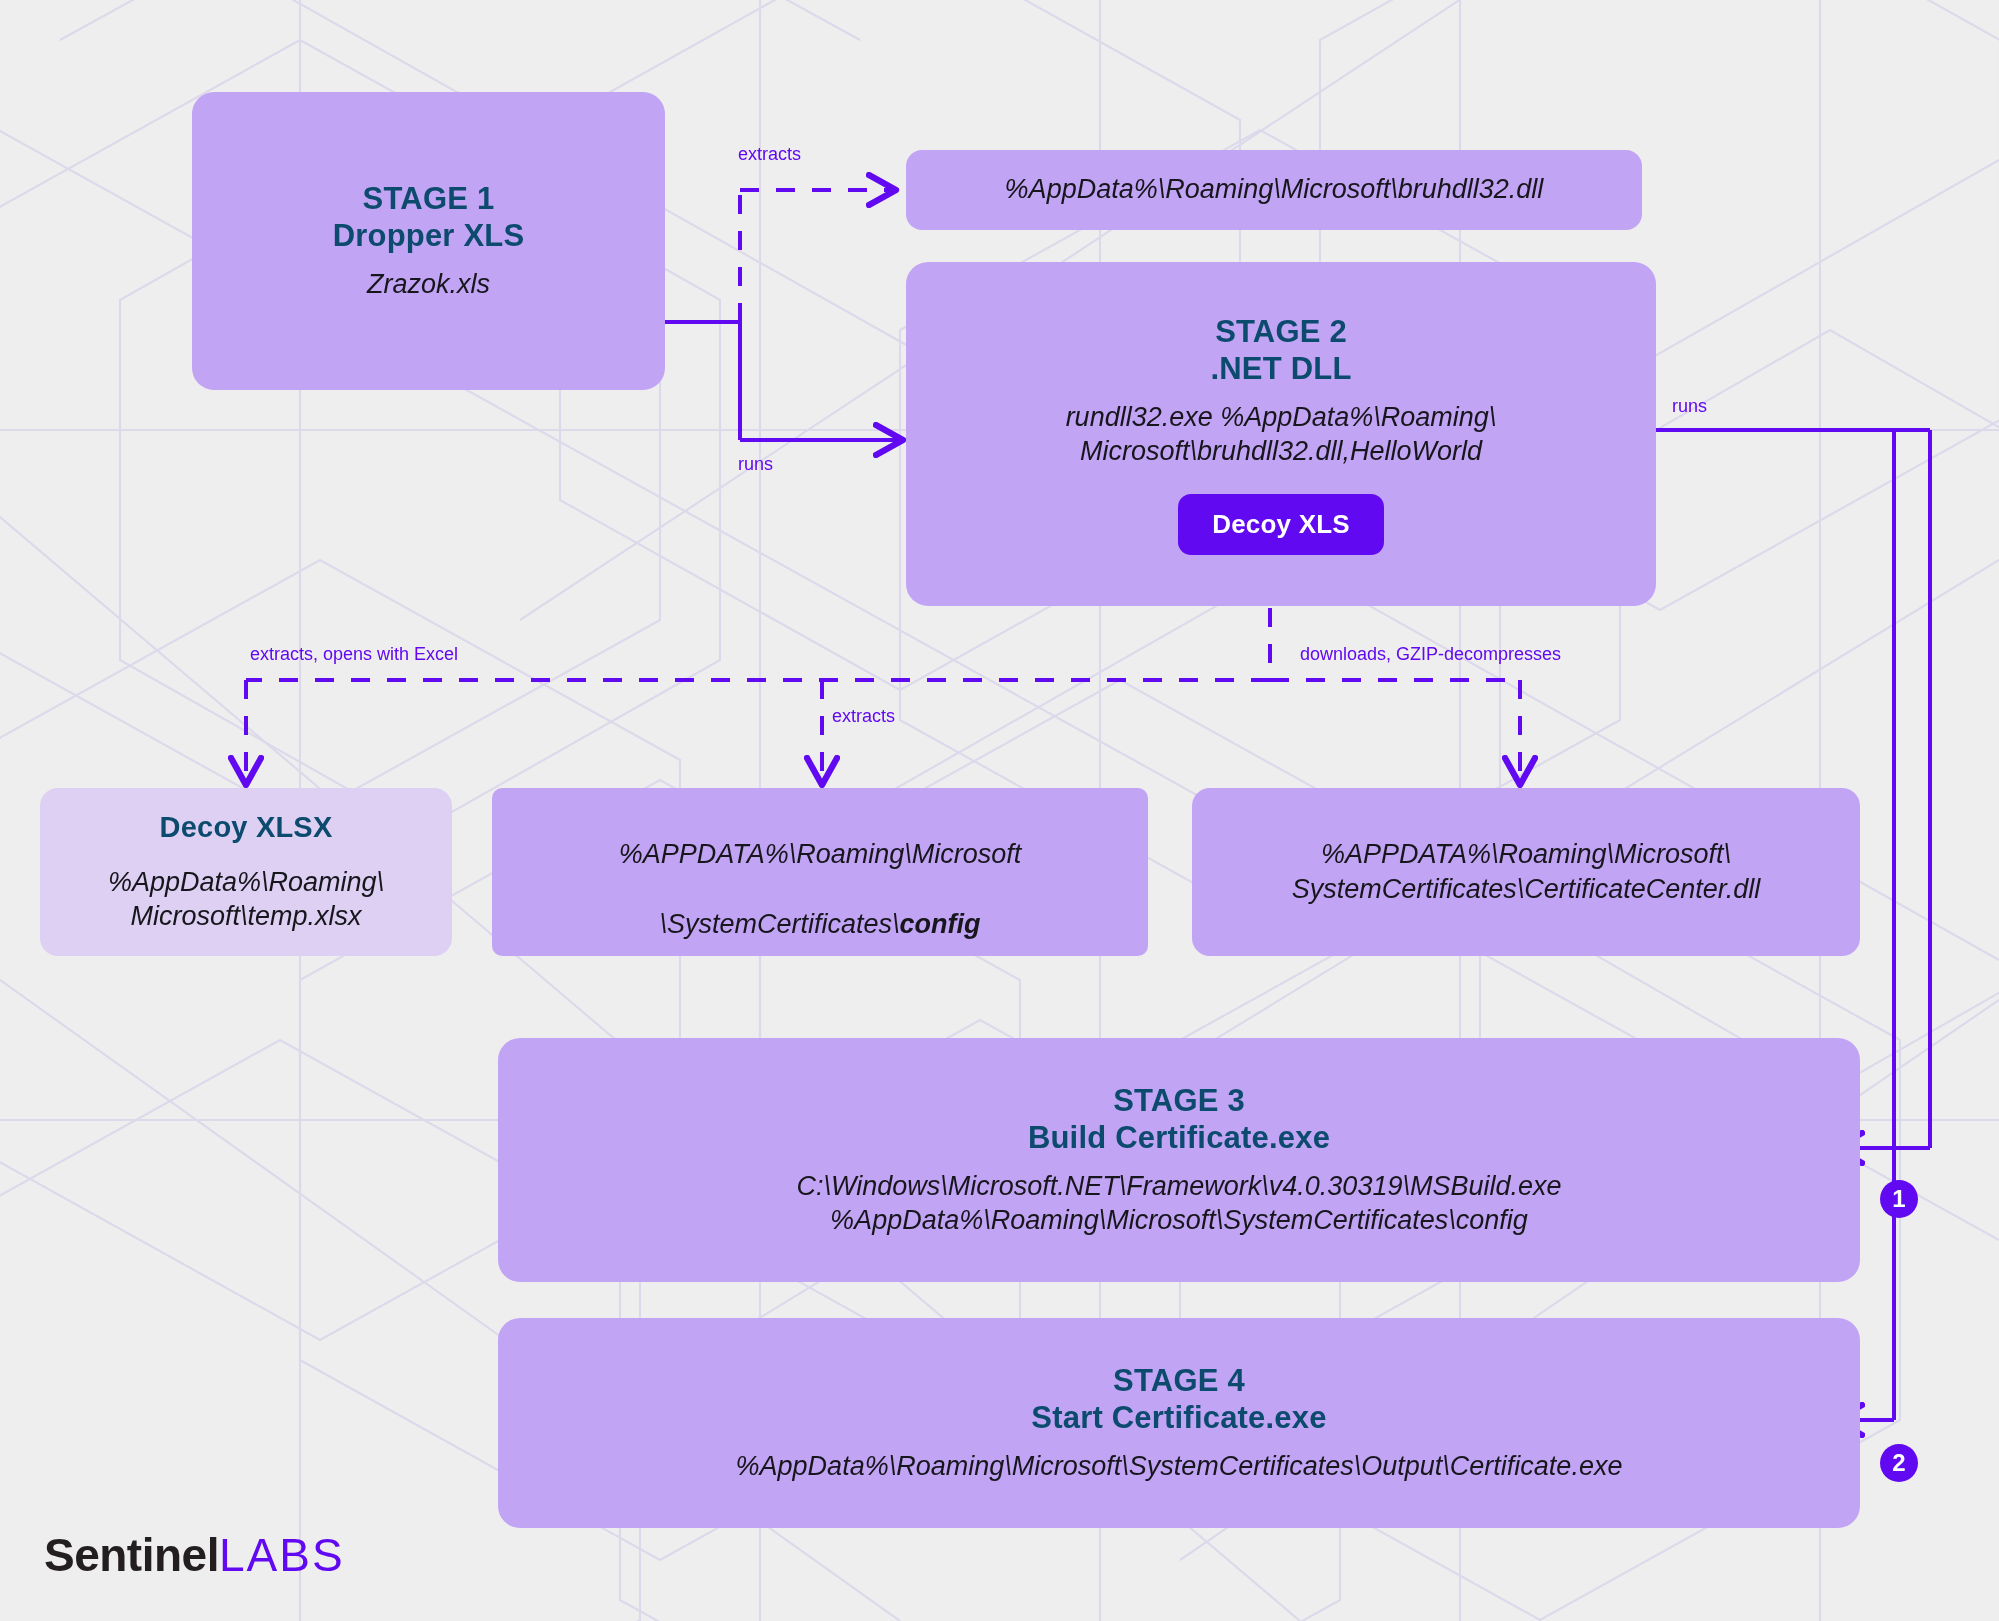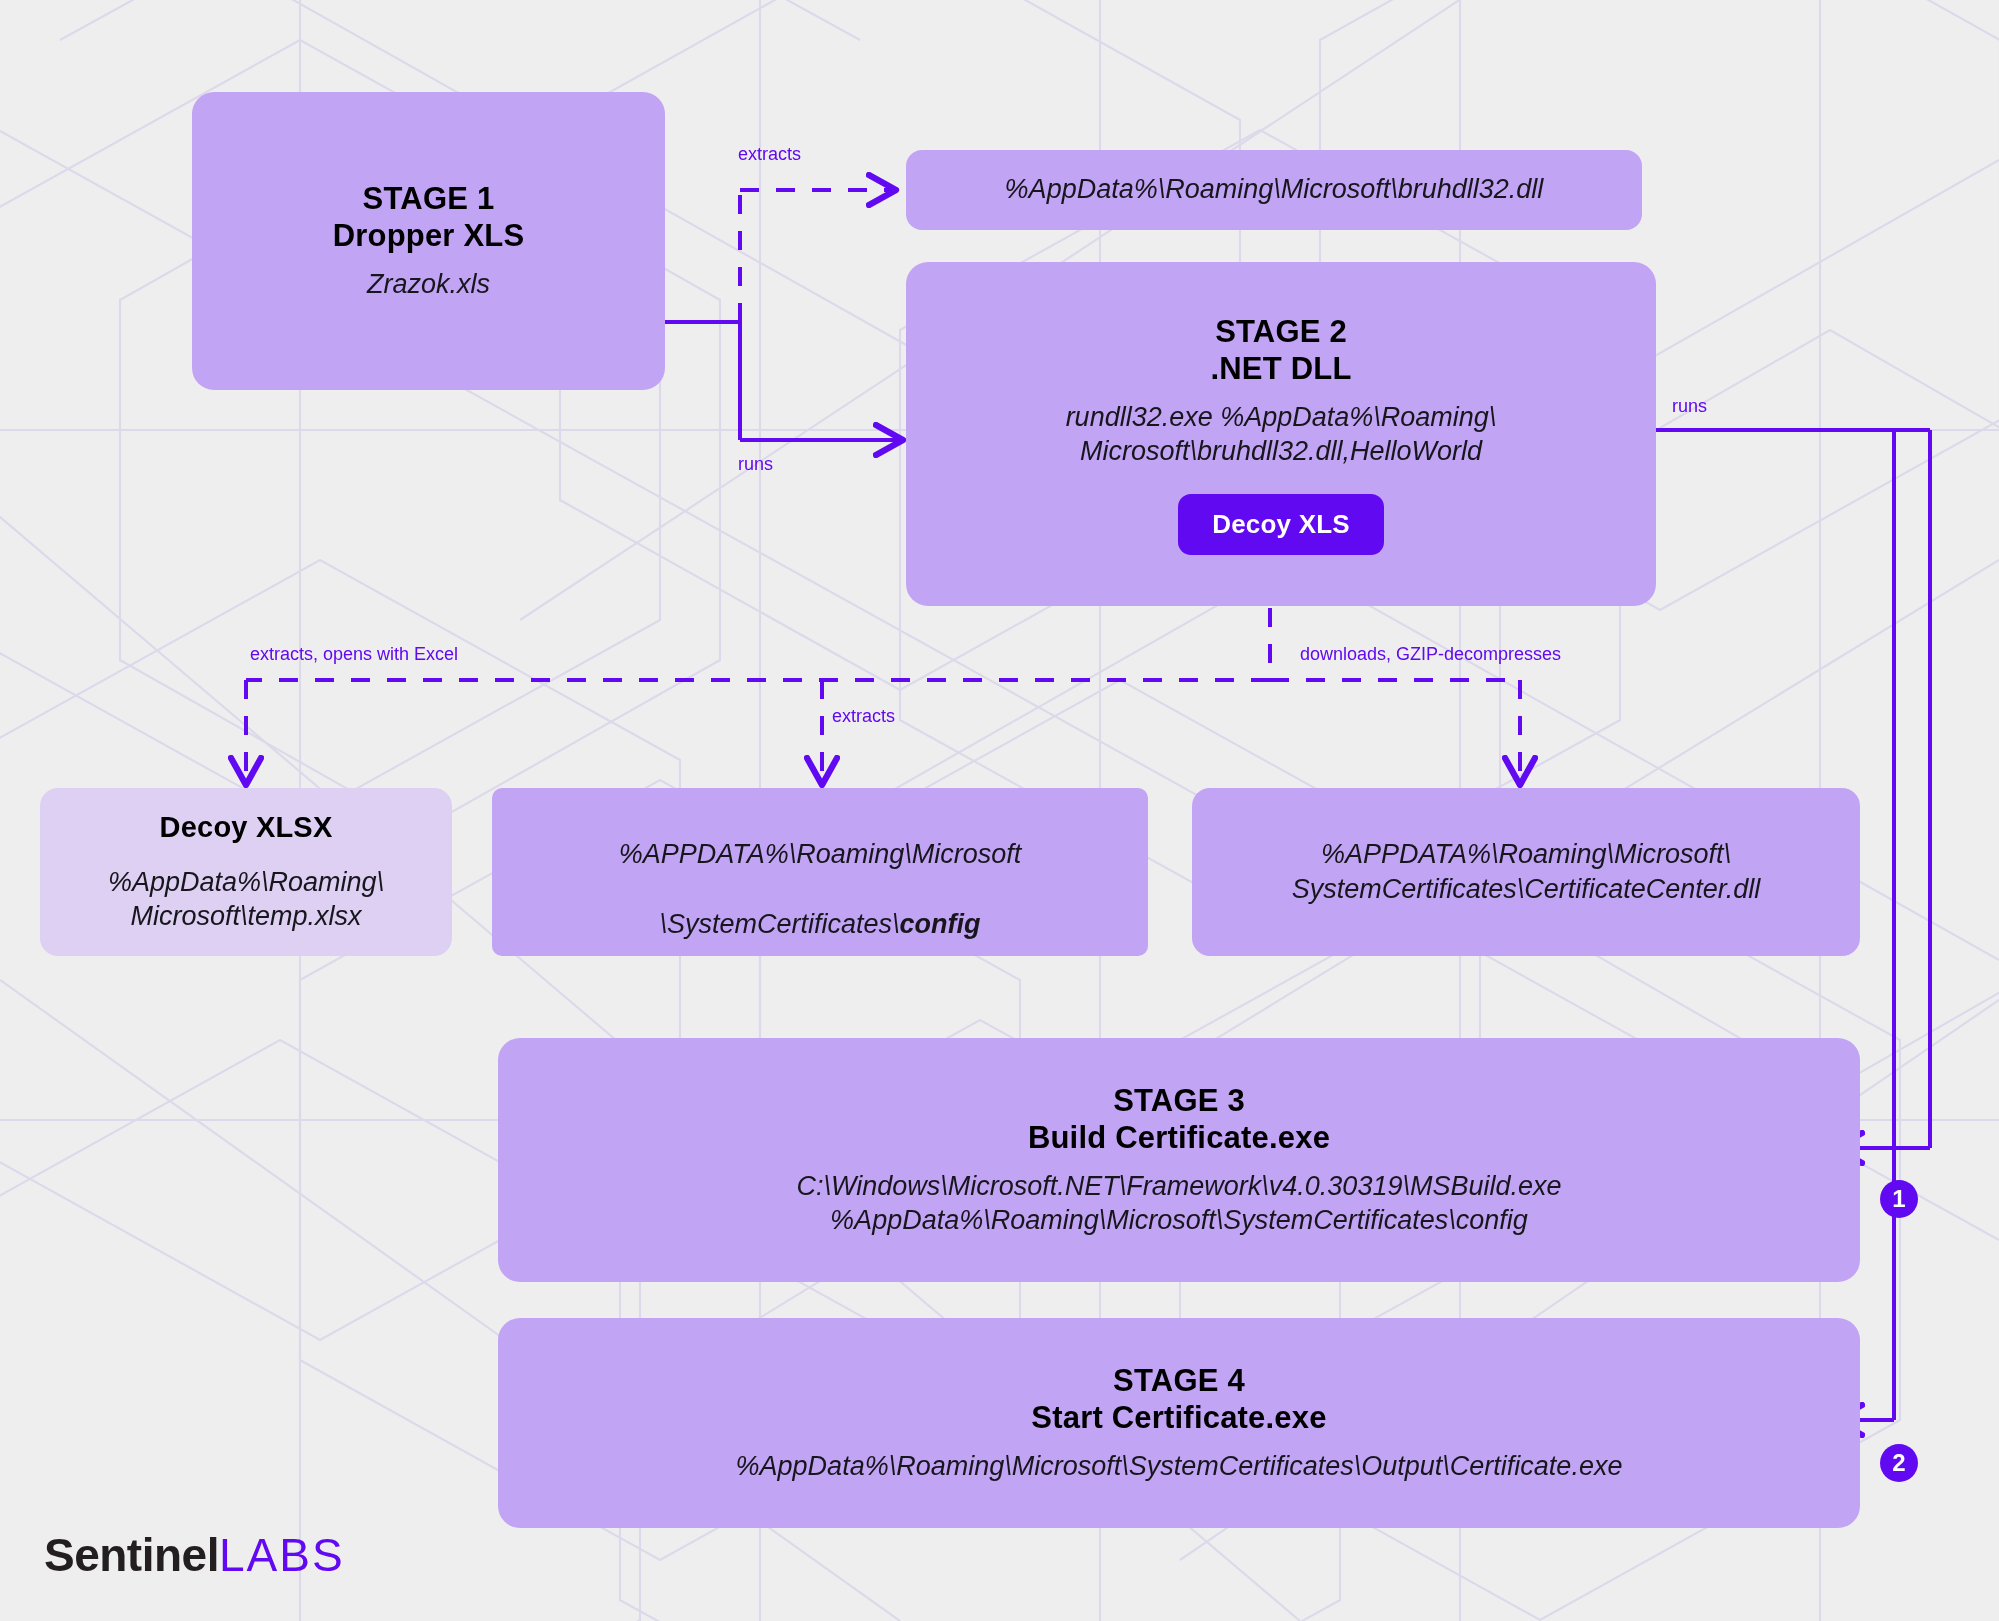--- a/index.html
+++ b/index.html
@@ -26,21 +26,21 @@
     text-align:center;
     color:#15141a;
   }
   .node.light{background:#ddd0f3;}
 
   .title{
     font-weight:bold;
     font-size:31px;
     line-height:1.20;
     letter-spacing:0.2px;
-    color:#000000;
+    color:#0c4a6e;
   }
   .subtitle{
     font-style:italic;
     font-size:27px;
     line-height:1.25;
     margin-top:14px;
     color:#17161c;
     white-space:pre-line;
   }
   .path-only{

